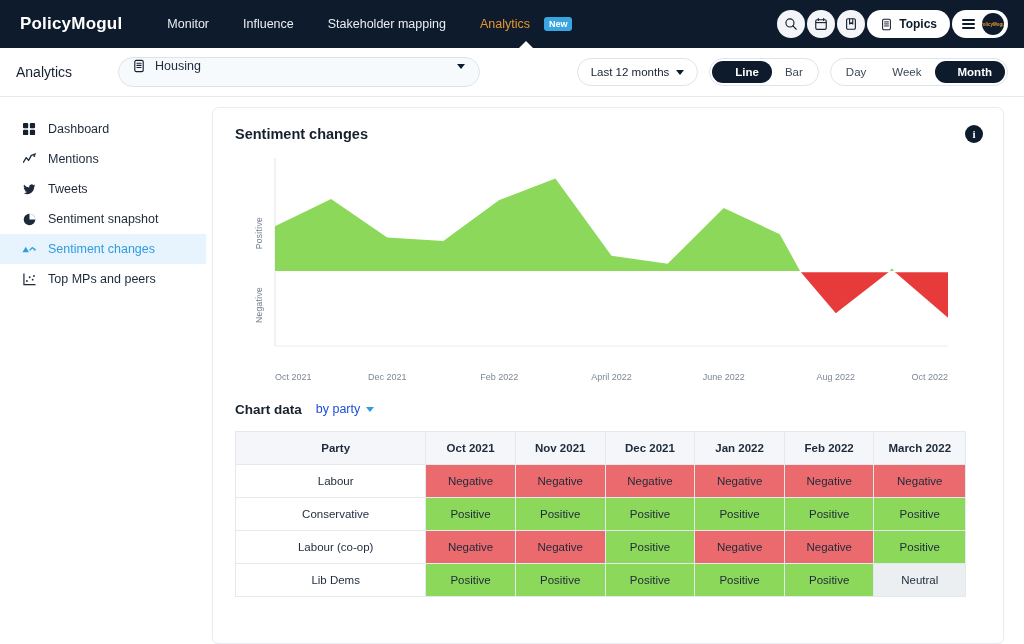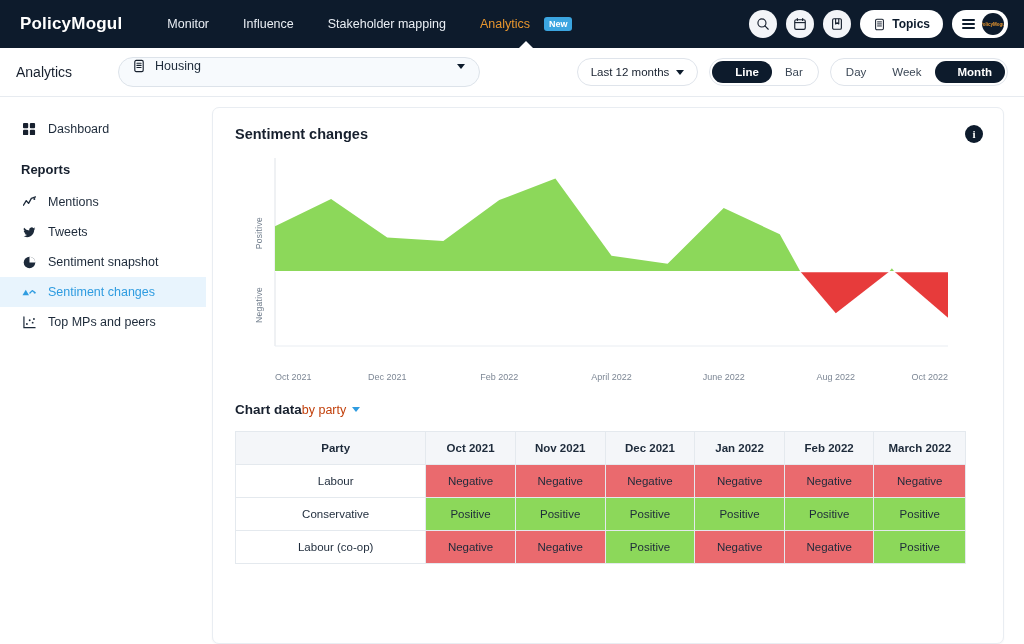--- a/index.html
+++ b/index.html
@@ -27,21 +27,21 @@
   .navlink.active::after {
     content: ""; position: absolute; bottom: -1px; left: 50%;
     transform: translateX(-50%);
     border-left: 8px solid transparent; border-right: 8px solid transparent;
     border-bottom: 8px solid #ffffff;
   }
   .newbadge {
     background: #3ba5e0; color: #fff; font-size: 9px; font-weight: 700;
     border-radius: 3px; padding: 2px 5px; margin-left: 14px;
   }
-  .navright { margin-left: auto; display: flex; align-items: center; gap: 9px; margin-right: 16px; }
+  .navright { margin-left: auto; display: flex; align-items: center; gap: 2px; margin-right: 16px; }
   .circbtn {
     width: 28px; height: 28px; border-radius: 50%; background: #f3f5f8;
     display: flex; align-items: center; justify-content: center; cursor: pointer;
   }
   .pillbtn {
     height: 28px; border-radius: 14px; background: #fff; color: #0d1b2c;
     display: flex; align-items: center; gap: 6px; padding: 0 13px;
     font-size: 12px; font-weight: 600; cursor: pointer;
   }
   .menupill {
@@ -116,23 +116,23 @@
   .axlabel {
     position: absolute; left: 19px; font-size: 8.5px; color: #6e7b8a;
     writing-mode: vertical-rl; transform: rotate(180deg); letter-spacing: .3px;
   }
   .xticks { position: absolute; left: 0; right: 0; bottom: 0; height: 16px; }
   .xtick { position: absolute; font-size: 9px; color: #7d8795; transform: translateX(-50%); white-space: nowrap; }
   .xtick.first { transform: none; }
   .xtick.last { transform: translateX(-100%); }
 
   
-  .cd-head { display: flex; align-items: center; margin-top: 14px; }
+  .cd-head { display: flex; align-items: flex-start; gap: 14px; margin-top: 14px; }
   .cd-title { font-size: 13.5px; font-weight: 700; color: #17202e; }
-  .cd-by { font-size: 12.5px; color: #c2410c; display: flex; align-items: center; gap: 6px; cursor: pointer; }
+  .cd-by { font-size: 12.5px; color: #1d4ed8; display: flex; align-items: center; gap: 6px; cursor: pointer; }
   .cd-by .c2 { width: 0; height: 0; border-left: 4px solid transparent; border-right: 4px solid transparent; border-top: 5px solid #2f9ce0; }
 
   .tablewrap { margin-top: 14px; width: 731px; overflow: hidden; }
   table { border-collapse: collapse; table-layout: fixed; }
   th, td {
     border: 1px solid #e4e9ee; height: 33px; font-size: 11.5px;
     color: #1d2a3a; text-align: center; padding: 0 6px; white-space: nowrap;
   }
   th { background: #f4f6f9; font-weight: 700; font-size: 11.5px; }
   th.party, td.party { width: 205px; text-align: center; padding-left: 16px; font-weight: 400; }
@@ -247,21 +247,20 @@
         <span class="side-ico">
           <svg width="13" height="13" viewBox="0 0 14 14">
             <rect x="0" y="0" width="5.6" height="5.6" rx="1" fill="#17202e"></rect>
             <rect x="7.4" y="0" width="5.6" height="5.6" rx="1" fill="#17202e"></rect>
             <rect x="0" y="7.4" width="5.6" height="5.6" rx="1" fill="#17202e"></rect>
             <rect x="7.4" y="7.4" width="5.6" height="5.6" rx="1" fill="#17202e"></rect>
           </svg>
         </span>
         <span>Dashboard</span>
       </div>
-      <div class="side-head">Reports</div>
       <div id="sideitems">
           <div class="side-item">
             <span class="side-ico">
               <svg width="13" height="13" viewBox="0 0 14 14">
                 <polyline points="0.5,10 3.5,5 6,8 9,2.5 13.5,1" fill="none" stroke="currentColor" stroke-width="1.4" stroke-linecap="round" stroke-linejoin="round"></polyline>
                 <circle cx="12.2" cy="3.2" r="1.1" fill="currentColor"></circle>
               </svg>
             </span>
             <span>Mentions</span>
           </div>
@@ -379,19 +378,28 @@
                 </tr>
                 <tr>
                   <td class="party">Labour (co-op)</td>
                   <td class="m neg">Negative</td>
                   <td class="m neg">Negative</td>
                   <td class="m pos">Positive</td>
                   <td class="m neg">Negative</td>
                   <td class="m neg">Negative</td>
                   <td class="m pos">Positive</td>
                 </tr>
+                <tr>
+                  <td class="party">Lib Dems</td>
+                  <td class="m pos">Positive</td>
+                  <td class="m pos">Positive</td>
+                  <td class="m pos">Positive</td>
+                  <td class="m pos">Positive</td>
+                  <td class="m pos">Positive</td>
+                  <td class="m neu">Neutral</td>
+                </tr>
               </tbody>
           </table>
         </div>
       </div>
     </div>
   </div>
 </div>
 
 </body></html>

